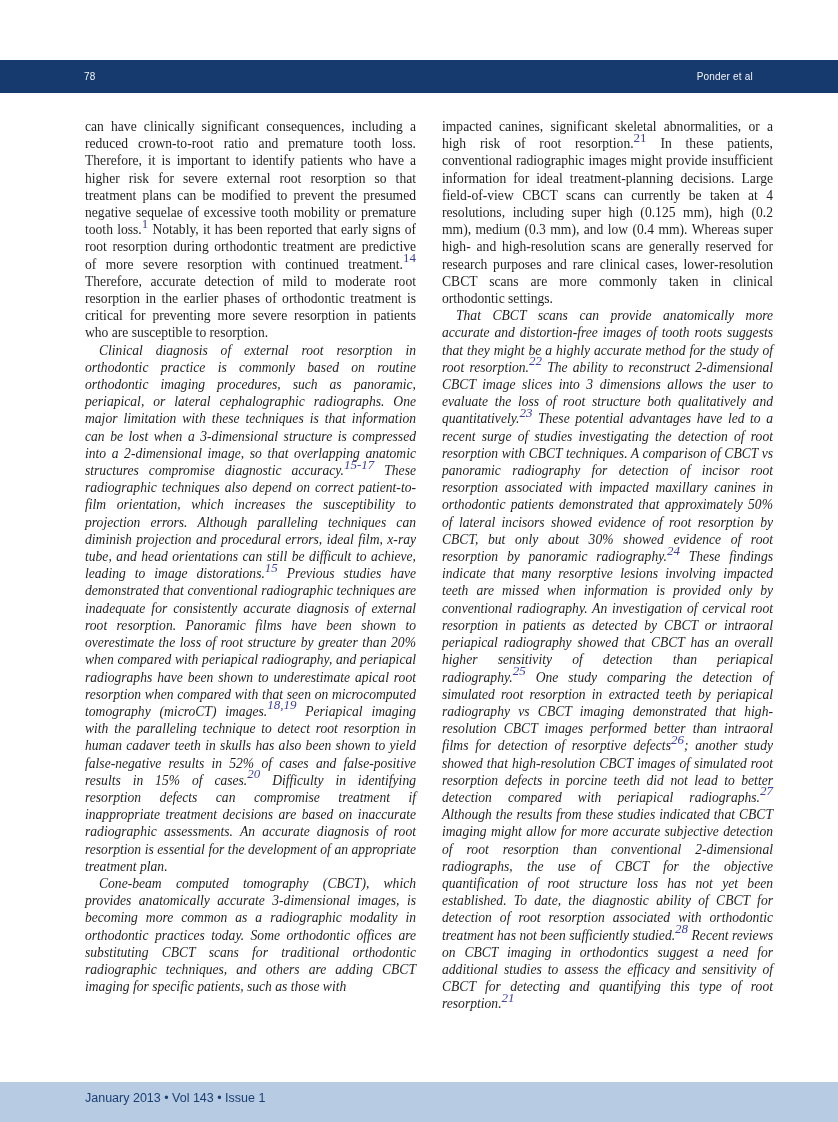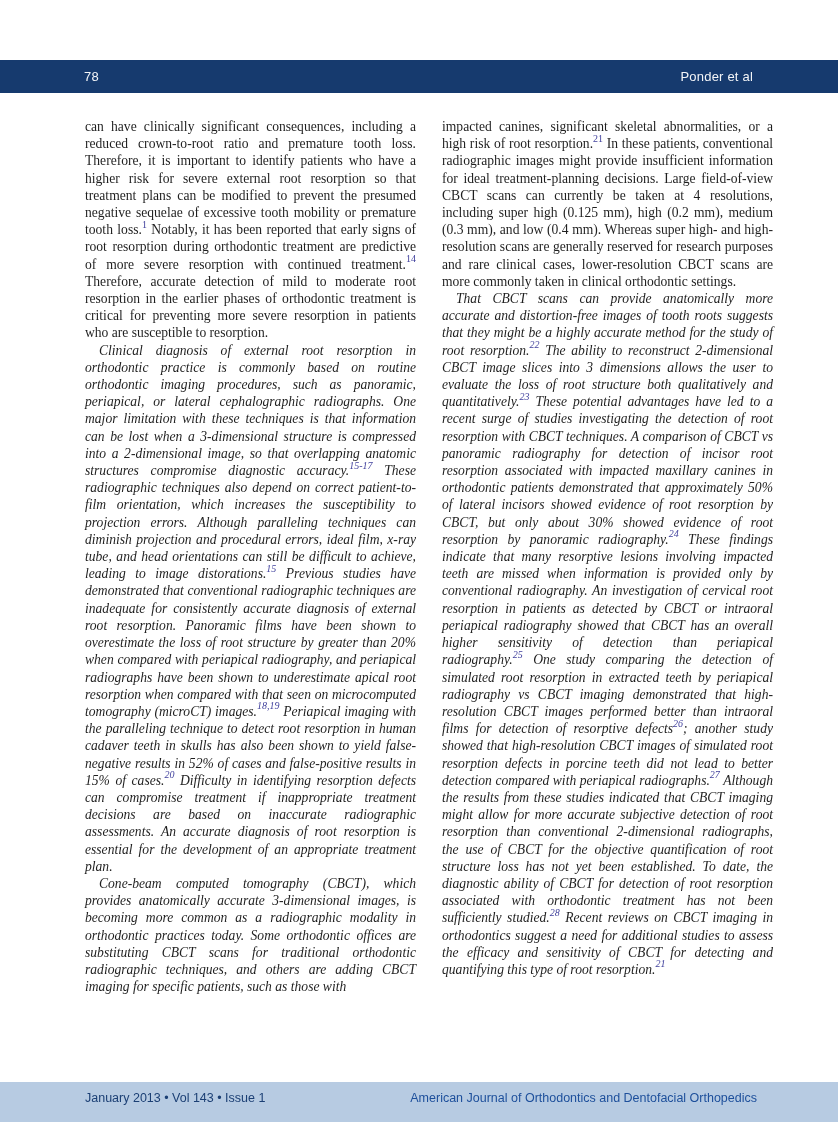--- a/index.html
+++ b/index.html
@@ -23,21 +23,21 @@
     left: 0;
     width: 838px;
     height: 33px;
     background: var(--header_bg, #163a6e);
     display: flex;
     align-items: center;
     justify-content: space-between;
     box-sizing: border-box;
     padding: 0 85px 0 84px;
     font-family: "Liberation Sans", "DejaVu Sans", sans-serif;
-    font-size: 13px;
+    font-size: 10px;
     color: var(--header_text, #f3f5f8);
     letter-spacing: 0.2px;
   }
   .content {
     position: absolute;
     top: 118px;
     left: 85px;
     width: 688px;
     display: flex;
     gap: 26px;
@@ -51,21 +51,21 @@
   }
   .col p {
     margin: 0;
     padding: 0;
   }
   .col p.ind {
     text-indent: 14px;
     font-style: italic;
   }
   sup.ref {
-    font-size: 10px;
+    font-size: 13px;
     line-height: 0;
     position: relative;
     top: -1px;
     color: var(--ref_link, #3f3f9c);
   }
   .footer-bar {
     position: absolute;
     top: 1082px;
     left: 0;
     width: 838px;
@@ -99,16 +99,15 @@
       <p class="ind">Cone-beam computed tomography (CBCT), which provides anatomically accurate 3-dimensional images, is becoming more common as a radiographic modality in orthodontic practices today. Some orthodontic offices are substituting CBCT scans for traditional orthodontic radiographic techniques, and others are adding CBCT imaging for specific patients, such as those with</p>
     </div>
     <div class="col">
       <p>impacted canines, significant skeletal abnormalities, or a high risk of root resorption.<sup class="ref">21</sup> In these patients, conventional radiographic images might provide insufficient information for ideal treatment-planning decisions. Large field-of-view CBCT scans can currently be taken at 4 resolutions, including super high (0.125 mm), high (0.2 mm), medium (0.3 mm), and low (0.4 mm). Whereas super high- and high-resolution scans are generally reserved for research purposes and rare clinical cases, lower-resolution CBCT scans are more commonly taken in clinical orthodontic settings.</p>
       <p class="ind">That CBCT scans can provide anatomically more accurate and distortion-free images of tooth roots suggests that they might be a highly accurate method for the study of root resorption.<sup class="ref">22</sup> The ability to reconstruct 2-dimensional CBCT image slices into 3 dimensions allows the user to evaluate the loss of root structure both qualitatively and quantitatively.<sup class="ref">23</sup> These potential advantages have led to a recent surge of studies investigating the detection of root resorption with CBCT techniques. A comparison of CBCT vs panoramic radiography for detection of incisor root resorption associated with impacted maxillary canines in orthodontic patients demonstrated that approximately 50% of lateral incisors showed evidence of root resorption by CBCT, but only about 30% showed evidence of root resorption by panoramic radiography.<sup class="ref">24</sup> These findings indicate that many resorptive lesions involving impacted teeth are missed when information is provided only by conventional radiography. An investigation of cervical root resorption in patients as detected by CBCT or intraoral periapical radiography showed that CBCT has an overall higher sensitivity of detection than periapical radiography.<sup class="ref">25</sup> One study comparing the detection of simulated root resorption in extracted teeth by periapical radiography vs CBCT imaging demonstrated that high-resolution CBCT images performed better than intraoral films for detection of resorptive defects<sup class="ref">26</sup>; another study showed that high-resolution CBCT images of simulated root resorption defects in porcine teeth did not lead to better detection compared with periapical radiographs.<sup class="ref">27</sup> Although the results from these studies indicated that CBCT imaging might allow for more accurate subjective detection of root resorption than conventional 2-dimensional radiographs, the use of CBCT for the objective quantification of root structure loss has not yet been established. To date, the diagnostic ability of CBCT for detection of root resorption associated with orthodontic treatment has not been sufficiently studied.<sup class="ref">28</sup> Recent reviews on CBCT imaging in orthodontics suggest a need for additional studies to assess the efficacy and sensitivity of CBCT for detecting and quantifying this type of root resorption.<sup class="ref">21</sup></p>
     </div>
   </div>
 
   <div class="footer-bar">
     <span class="issue-info">January 2013 • Vol 143 • Issue 1</span>
-    <span class="journal-name">American Journal of Orthodontics and Dentofacial Orthopedics</span>
   </div>
 
 </div>
 
 </body></html>

